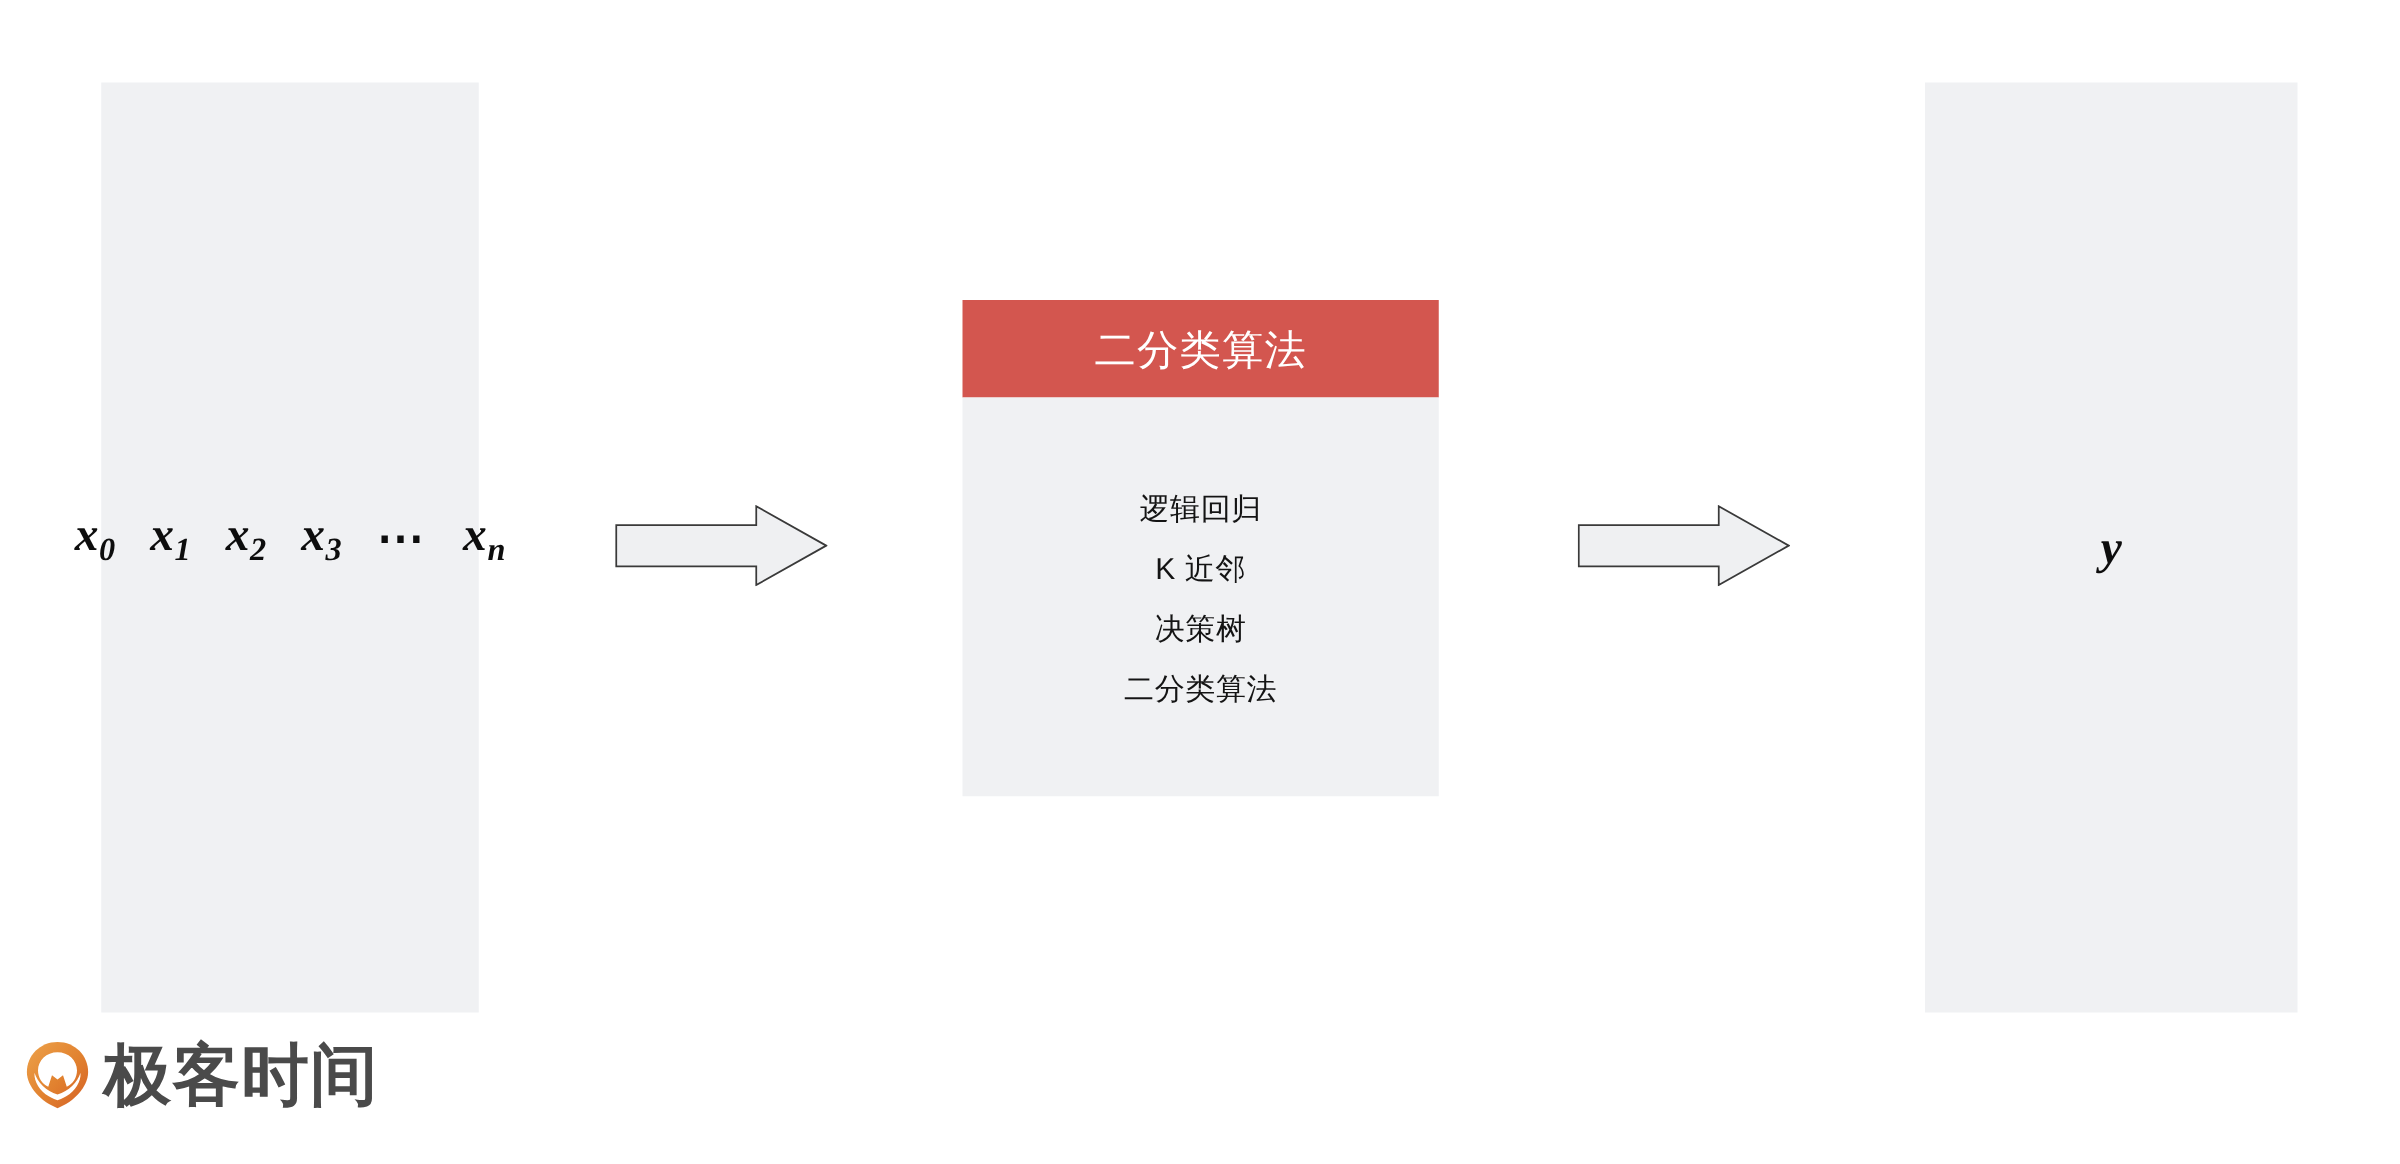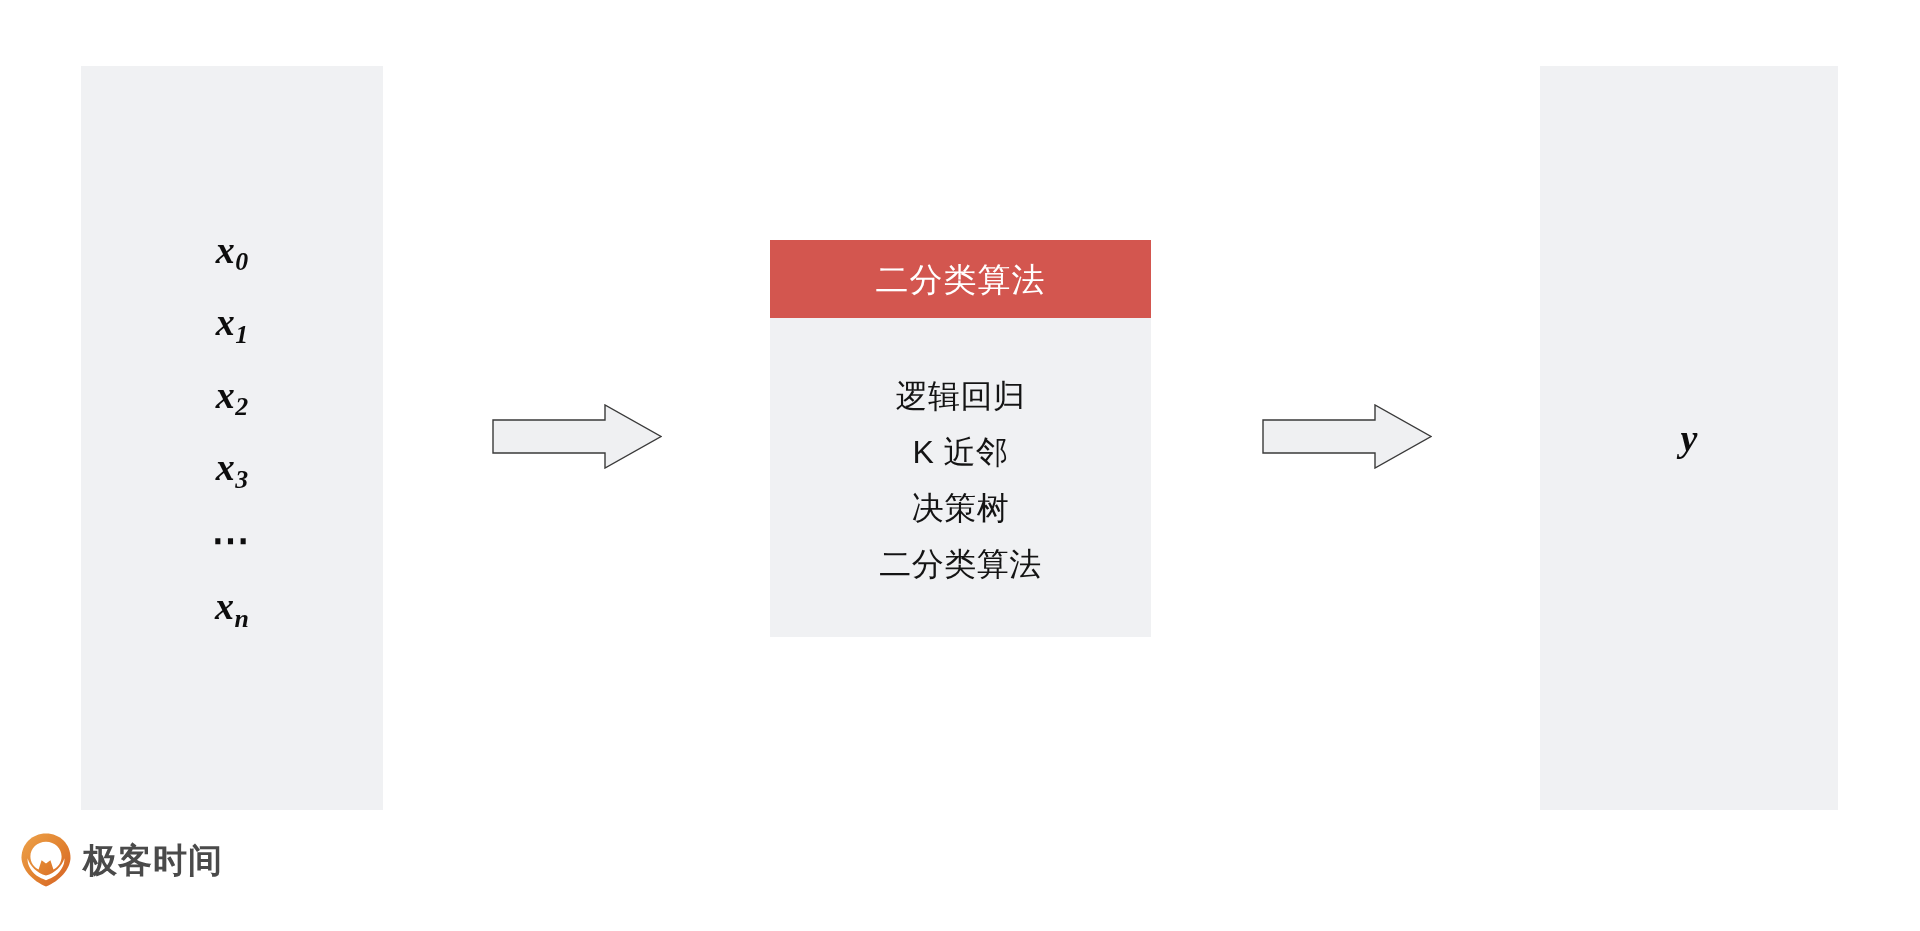--- a/index.html
+++ b/index.html
@@ -27,21 +27,21 @@
     top: 66px;
     width: 302px;
     height: 744px;
     display: flex;
     flex-direction: column;
     align-items: center;
     justify-content: center;
   }
   .feature-list {
     display: flex;
-    flex-direction: column;
+    flex-direction: row;
     align-items: center;
     gap: 28px;
     margin-top: -14px;
   }
   .feature-var {
     font-family: "Liberation Serif", "DejaVu Serif", serif;
     font-style: italic;
     font-weight: bold;
     font-size: 38px;
     color: #0d0d0d;
@@ -109,21 +109,21 @@
     background: #F0F1F3;
     display: flex;
     flex-direction: column;
     align-items: center;
     justify-content: center;
     gap: 24px;
     padding-top: 4px;
     box-sizing: border-box;
   }
   .algorithm-item {
-    font-size: 32px;
+    font-size: 24px;
     color: #141414;
     line-height: 1;
     letter-spacing: 0.5px;
   }
 
   
   .flow-arrow {
     position: absolute;
     width: 170px;
     height: 65px;
@@ -135,21 +135,21 @@
   #brand-logo {
     position: absolute;
     left: 20px;
     top: 832px;
     display: flex;
     align-items: center;
     gap: 11px;
   }
   #brand-logo .mark { width: 52px; height: 56px; display: block; }
   #brand-logo .wordmark {
-    font-size: 34px;
+    font-size: 54px;
     font-weight: 700;
     color: #4a4a4a;
     line-height: 1;
     letter-spacing: 1px;
   }
 </style>
 </head>
 <body>
 
 <div class="panel" id="features-panel">

